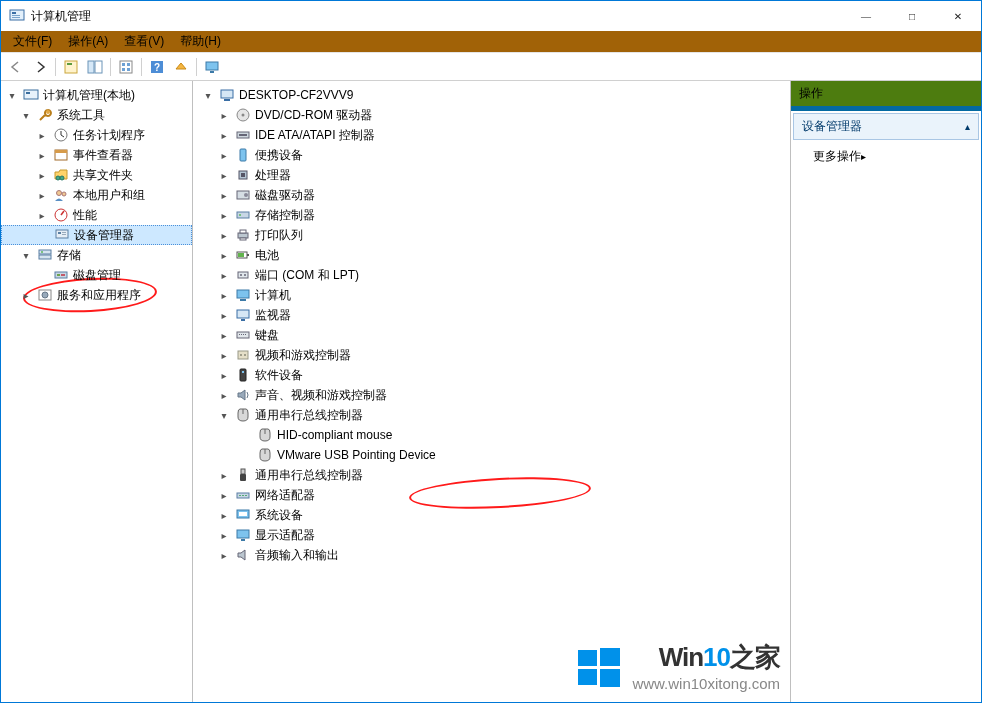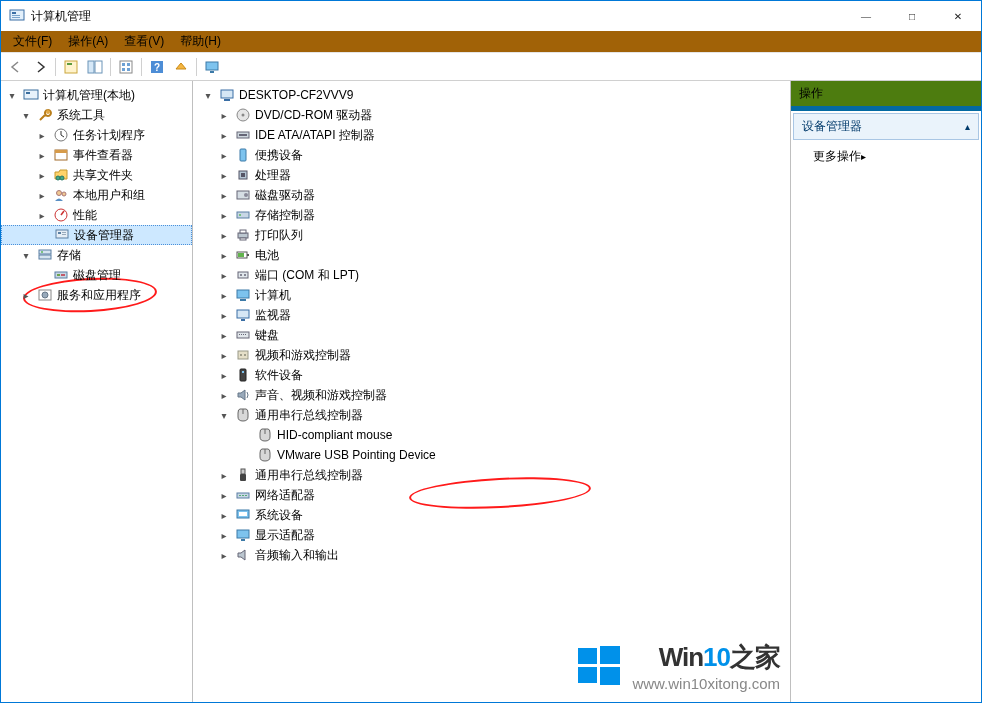--- a/index.html
+++ b/index.html
@@ -30,21 +30,21 @@
 .ic { width: 16px; height: 16px; display: inline-flex; align-items: center; justify-content: center; flex-shrink: 0; }
 .label { font-size: 12px; color: #000; }
 .indent-1 { padding-left: 18px; }
 .indent-2 { padding-left: 34px; }
 .d-indent-0 { padding-left: 8px; }
 .d-indent-1 { padding-left: 24px; }
 .d-indent-2 { padding-left: 46px; }
 .circle { position: absolute; border: 2px solid #ff1a1a; border-radius: 50%; pointer-events: none; }
 .circle1 { left: 22px; top: 197px; width: 134px; height: 34px; transform: rotate(-3deg); }
 .circle2 { left: 216px; top: 397px; width: 182px; height: 30px; transform: rotate(-3deg); }
-.watermark { position: absolute; right: 10px; bottom: 10px; display: flex; align-items: flex-start; gap: 8px; font-family: Arial; pointer-events: none; }
+.watermark { position: absolute; right: 10px; bottom: 10px; display: flex; align-items: flex-end; gap: 8px; font-family: Arial; pointer-events: none; }
 .watermark .wtext { text-align: right; }
 .watermark .wtext .big { font-size: 26px; font-weight: bold; color: #333; letter-spacing: -1px; }
 .watermark .wtext .big .blue { color: #0091ea; }
 .watermark .wtext .url { font-size: 15px; color: #888; }
 .arrow-up { font-size: 10px; }
 .arrow-right { font-size: 10px; }
 </style>
 </head>
 <body>
 

